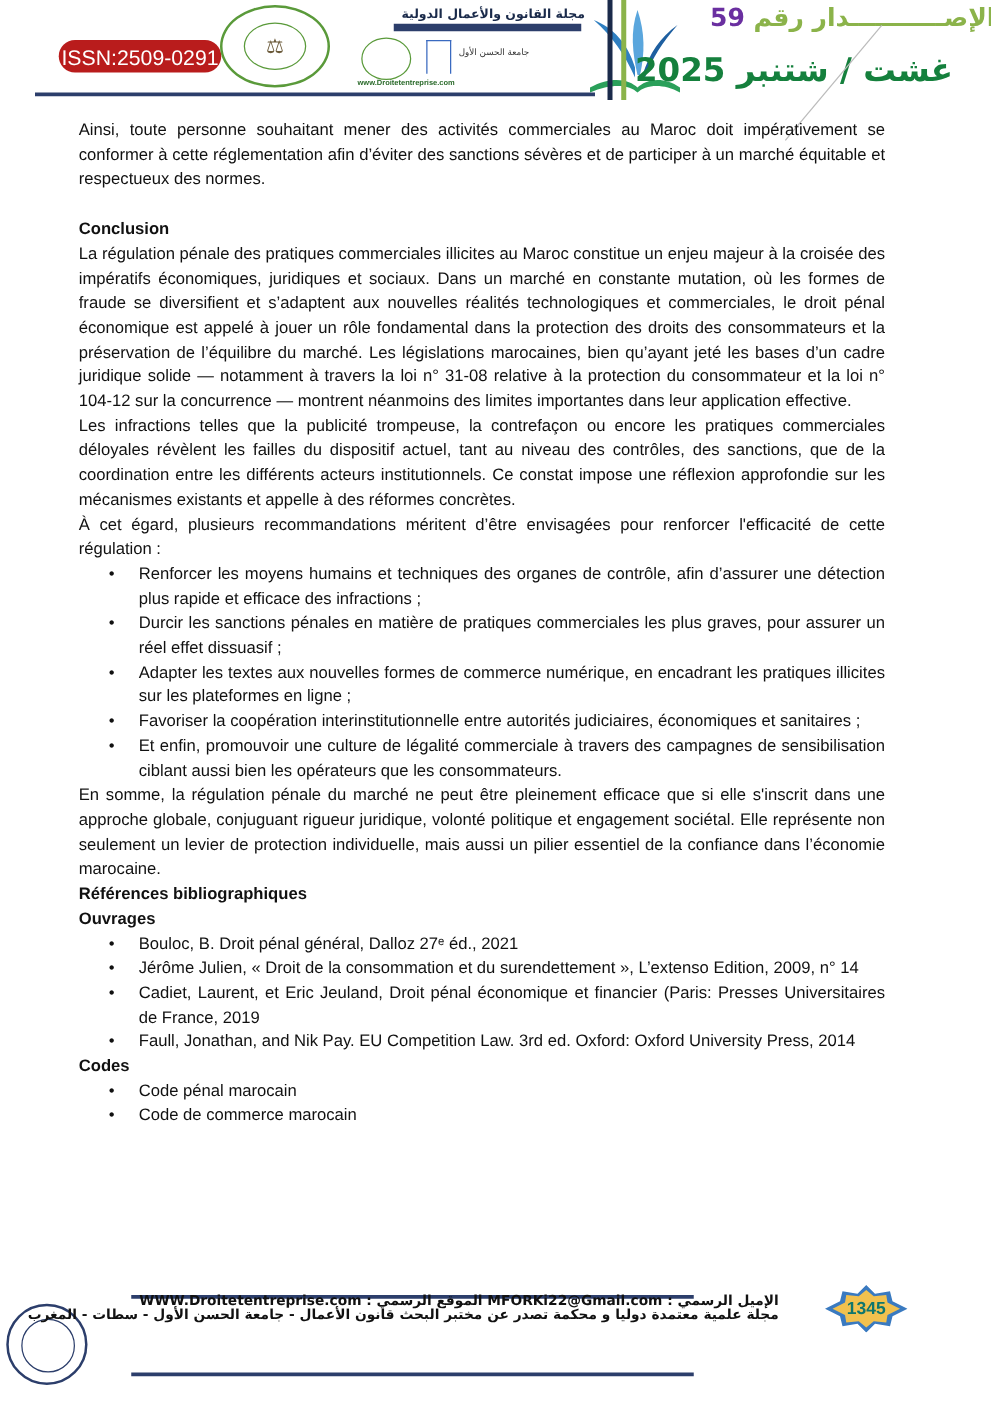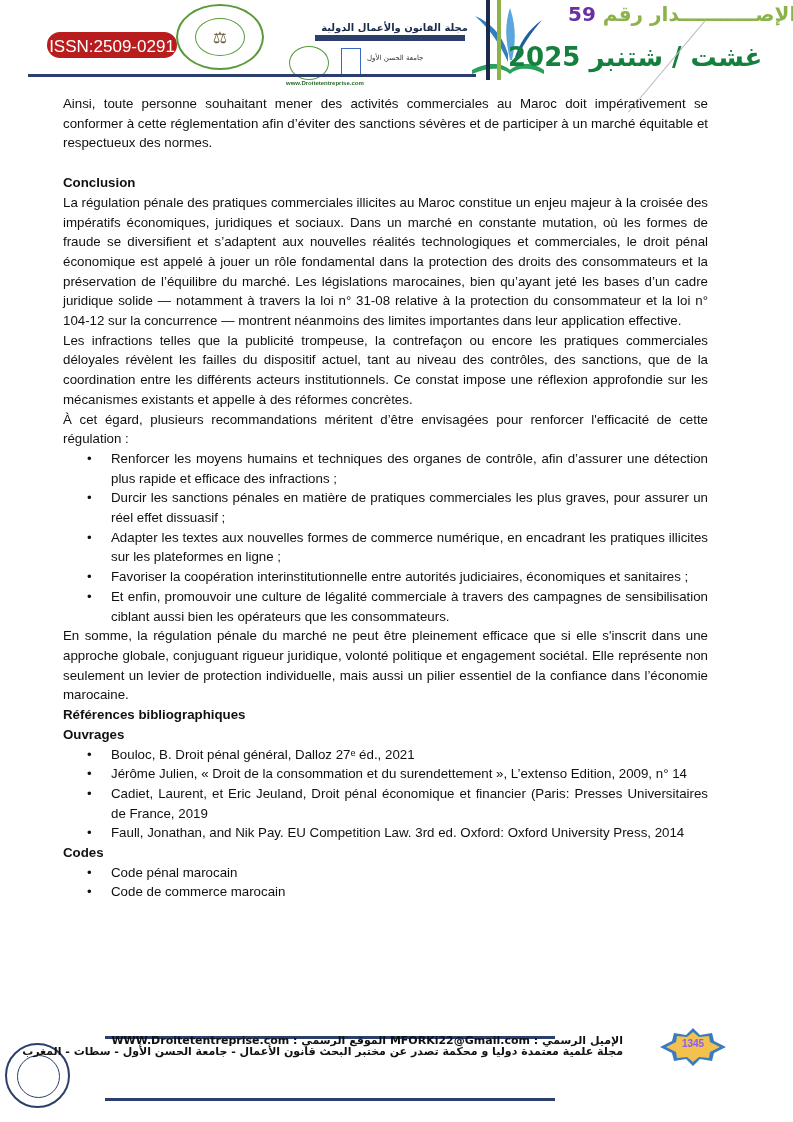--- a/index.html
+++ b/index.html
@@ -2,21 +2,21 @@
 <html><head>
 <meta charset="utf-8">
 <style>
   html, body { margin:0; padding:0; }
   body { width:793px; height:1122px; position:relative; background:#fff; overflow:hidden; font-family:"Liberation Sans", sans-serif; color:#111; }
   .header { position:absolute; left:0; top:0; width:793px; height:85px; }
   .issn { position:absolute; left:47px; top:32px; width:130px; height:26px; background:#b91c1c; border-radius:15px; color:#fff; font-size:17px; line-height:30px; text-align:center; font-family:"Liberation Sans", sans-serif; }
   .header-line { position:absolute; left:28px; top:74px; width:448px; height:3px; background:#2c3e6b; }
   .logo-lab { position:absolute; left:176px; top:4px; width:88px; height:66px; border:2px solid #5a9a3a; border-radius:50%; box-sizing:border-box; display:flex; align-items:center; justify-content:center; }
   .logo-lab .inner { width:48px; height:36px; border:1px solid #5a9a3a; border-radius:50%; display:flex; align-items:center; justify-content:center; font-size:16px; color:#6b5a3a; }
-  .logo-journal { position:absolute; left:283px; top:20px; width:185px; height:68px; }
+  .logo-journal { position:absolute; left:283px; top:4px; width:185px; height:68px; }
   .lj-title { position:absolute; right:0; top:2px; font-size:10px; color:#1a2a4a; direction:rtl; font-family:"DejaVu Sans", sans-serif; font-weight:bold; white-space:nowrap; }
   .lj-band { position:absolute; left:32px; top:15px; width:150px; height:6px; background:#2c3e6b; }
   .lj-seal { position:absolute; left:6px; top:26px; width:38px; height:32px; border:1.5px solid #5a9a3a; border-radius:50%; }
   .lj-tower { position:absolute; left:58px; top:28px; width:18px; height:26px; border:1.5px solid #3a6ac0; border-bottom:none; }
   .lj-univ { position:absolute; left:84px; top:34px; font-size:7px; color:#333; direction:rtl; font-family:"DejaVu Sans", sans-serif; }
   .lj-url { position:absolute; left:3px; top:60px; font-size:6px; color:#2a6a2a; font-weight:bold; }
   .book-logo { position:absolute; left:470px; top:4px; width:75px; height:72px; }
   .vbar1 { position:absolute; left:486px; top:0; width:4px; height:80px; background:#1a2a4a; }
   .vbar2 { position:absolute; left:497px; top:0; width:4px; height:80px; background:#8bb34a; }
   .issue-line1 { position:absolute; left:520px; top:2px; font-size:20px; font-weight:bold; font-family:"DejaVu Sans", sans-serif; direction:rtl; white-space:nowrap; color:#8bb34a; }
@@ -29,21 +29,21 @@
   .h { font-weight:bold; }
   ul { margin:0; padding-left:48px; }
   ul li { list-style:none; position:relative; }
   ul li::before { content:"\2022"; position:absolute; left:-24px; }
   .footer-line1 { position:absolute; left:105px; top:1036px; width:450px; height:3px; background:#2c3e6b; }
   .footer-line2 { position:absolute; left:105px; top:1098px; width:450px; height:3px; background:#2c3e6b; }
   .footer-ar { position:absolute; left:105px; top:1045px; width:518px; text-align:left; direction:rtl; font-family:"DejaVu Sans", sans-serif; font-size:11px; font-weight:bold; white-space:nowrap; }
   .footer-contact { position:absolute; left:105px; top:1034px; width:518px; text-align:right; font-family:"DejaVu Sans", sans-serif; font-size:11px; font-weight:bold; white-space:nowrap; }
   .page-badge { position:absolute; left:660px; top:1028px; width:66px; height:38px; }
   .page-badge svg { position:absolute; left:0; top:0; }
-  .page-badge span { position:absolute; left:0; top:10px; width:66px; text-align:center; font-weight:bold; font-size:10px; color:#8b5cf6; }
+  .page-badge span { position:absolute; left:0; top:10px; width:66px; text-align:center; font-weight:bold; font-size:14px; color:#0f766e; }
   .stamp { position:absolute; left:5px; top:1043px; width:65px; height:65px; border:2px solid #2c3e6b; border-radius:50%; box-sizing:border-box; }
   .stamp .in { position:absolute; left:10px; top:10px; width:41px; height:41px; border:1px solid #2c3e6b; border-radius:50%; }
 </style>
 </head>
 <body>
 
 <div class="header">
   <div class="issn">ISSN:2509-0291</div>
 
   <div class="logo-lab">

